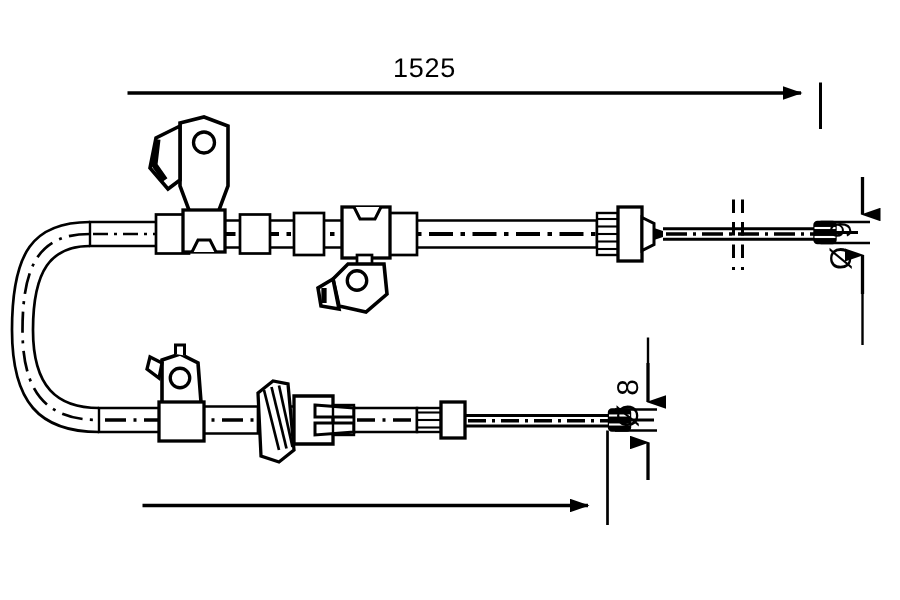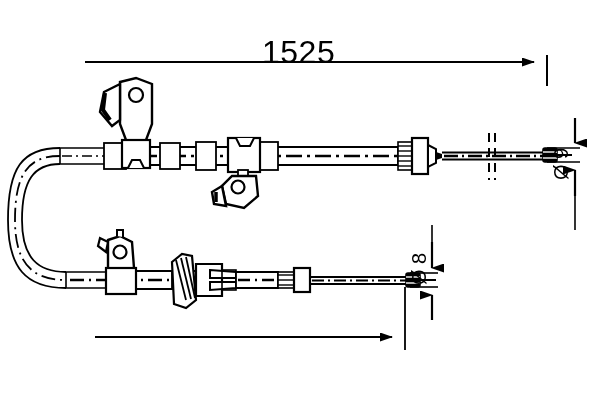--- a/index.html
+++ b/index.html
@@ -26,21 +26,21 @@
   .dim-text {
     position: absolute;
     font-family: "Liberation Sans", sans-serif;
     color: #000000;
     white-space: nowrap;
     line-height: 1;
   }
   #label-length {
     left: 262px;
     top: 36px;
-    font-size: 32px;
+    font-size: 18px;
     letter-spacing: 0.5px;
   }
   #label-dia9 {
     left: 551px;
     top: 180px;
     font-size: 20px;
     transform: rotate(-90deg);
     transform-origin: left top;
   }
   #label-dia8 {

